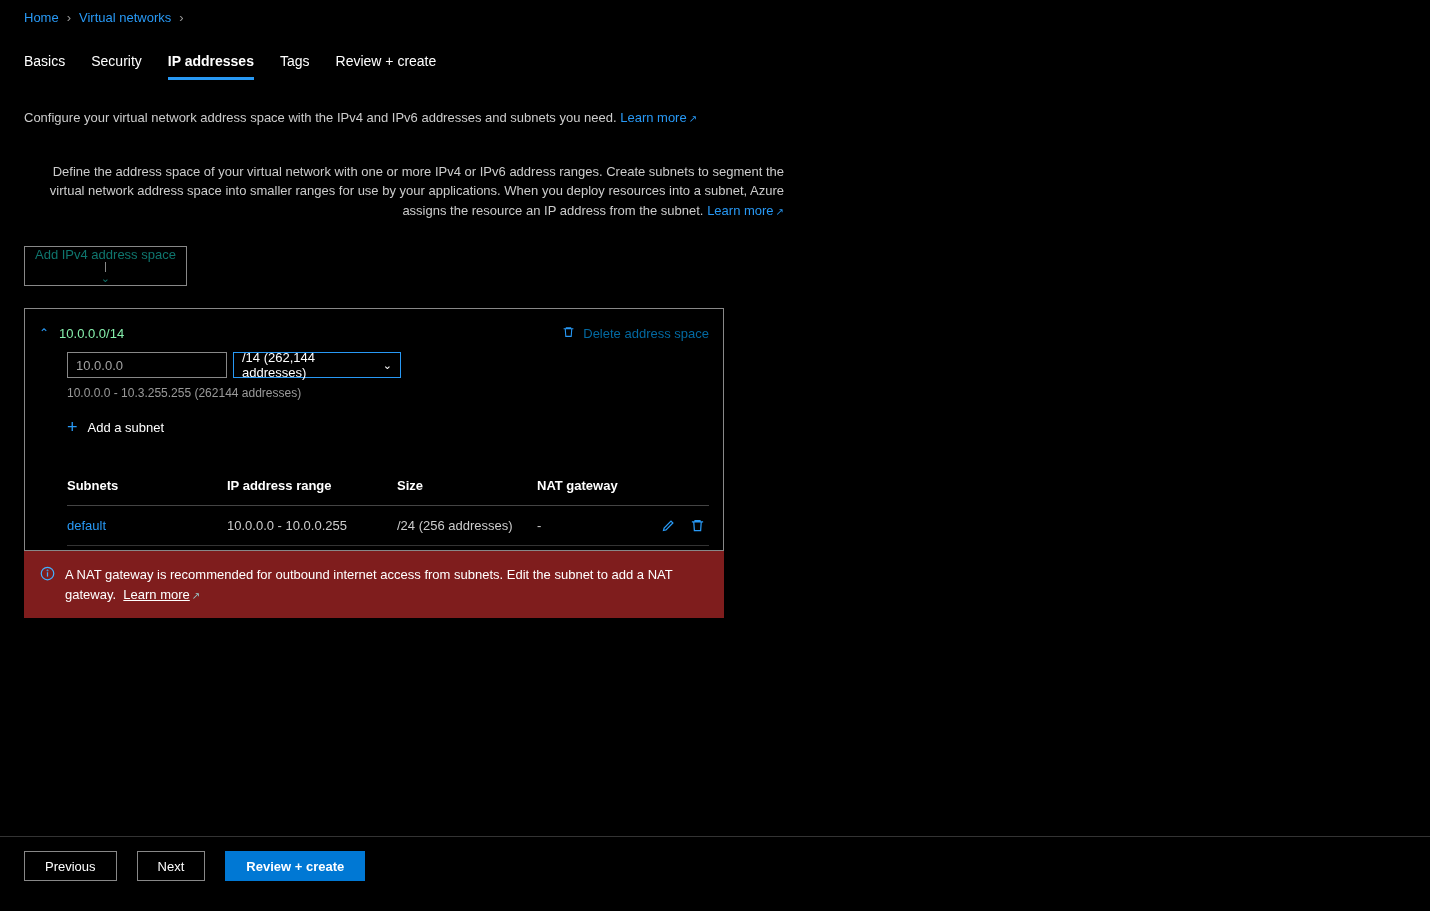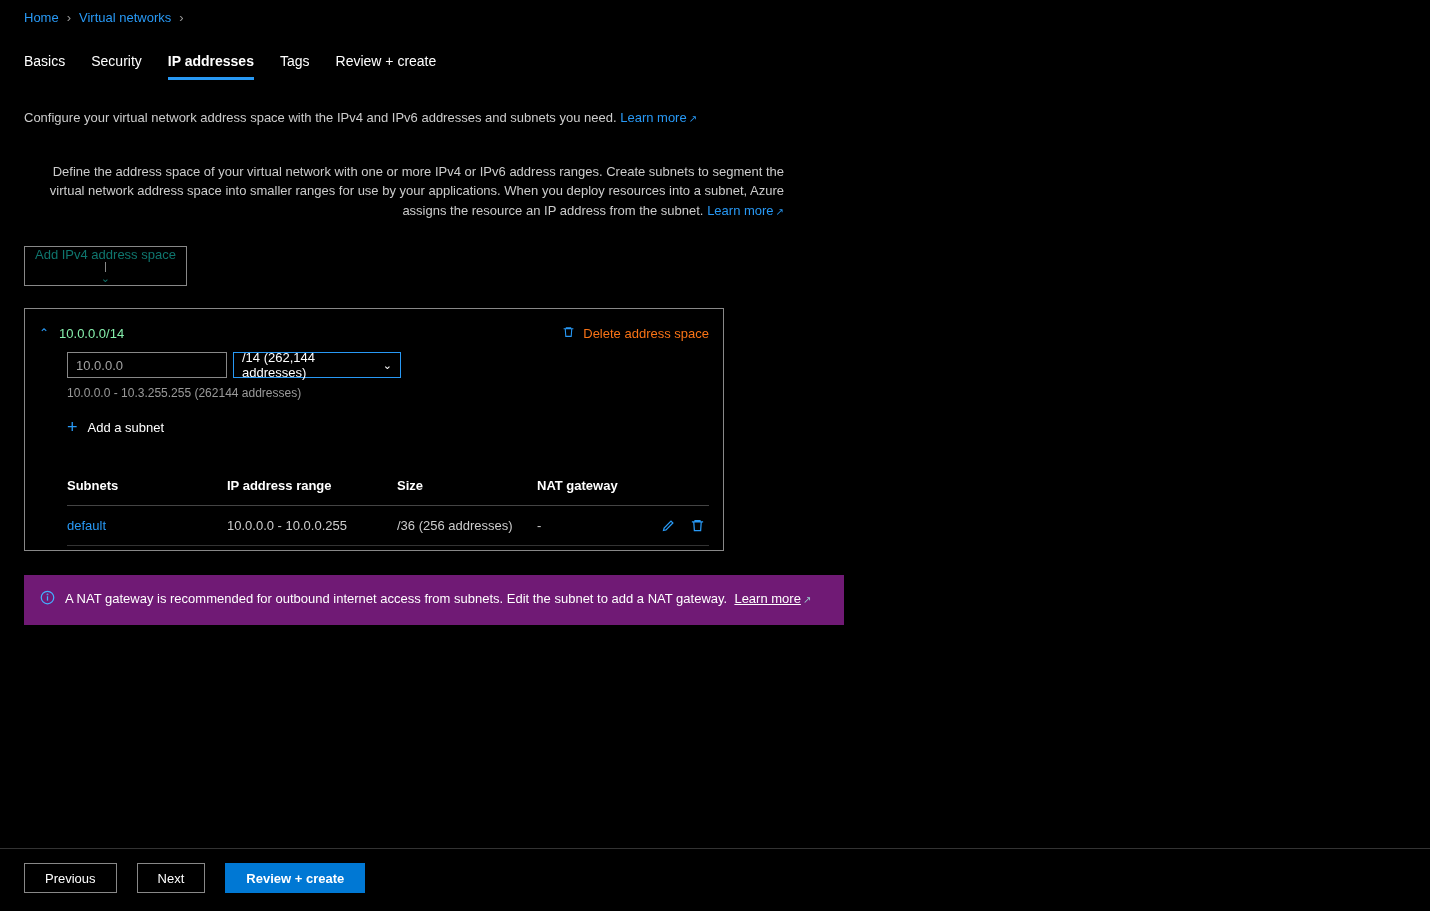--- a/index.html
+++ b/index.html
@@ -77,21 +77,21 @@
     border: 1px solid #888;
     width: 700px;
     padding: 16px 14px 4px 14px;
   }
   .space-head {
     display: flex; align-items: center; justify-content: space-between;
   }
   .space-head-left { display:flex; align-items:center; gap:10px; }
   .chev-up { color:#2899f5; font-size:12px; display:inline-block; transform: translateY(-1px); }
   .space-title { color:#86efac; font-size:13px; }
-  .delete-link { display:flex; align-items:center; gap:8px; color:#f97316; font-size:13px; cursor:pointer; }
+  .delete-link { display:flex; align-items:center; gap:8px; color:#0369a1; font-size:13px; cursor:pointer; }
   .trash-icon svg { stroke:#2899f5; }
 
   .ip-row { display:flex; gap:6px; margin-top:10px; margin-left:28px; }
   .ip-input {
     width: 160px; height: 26px;
     background:#000; color:#a3a3a3;
     border:1px solid #888;
     padding: 0 8px; font-size:13px;
   }
   .cidr-select {
@@ -120,32 +120,32 @@
     padding: 12px 0;
   }
   .subnet-table .thead { font-weight:600; color:#fff; border-bottom:1px solid #444; }
   .subnet-table .trow { border-bottom:1px solid #333; color:#ccc; }
   .subnet-table .trow .name { color:#2899f5; cursor:pointer; }
   .row-actions { display:flex; gap:14px; justify-content:flex-end; padding-right:4px; }
   .icon-btn { cursor:pointer; display:inline-flex; }
   .icon-btn svg { width:15px; height:15px; }
 
   .info-box {
-    width:820px; margin-top:24px;
-    background:#701a75;
+    width:700px; margin-top:0;
+    background:#7f1d1d;
     border-left:0;
     display:flex; gap:10px;
     padding:14px 16px;
     color:#fff; font-size:13px; line-height:1.5;
   }
   .info-icon { color:#44b0ff; flex-shrink:0; margin-top:1px; }
   .info-box .link { color:#fff; text-decoration: underline; }
 
   .footer {
-    position:absolute; left:0; right:0; bottom:4px;
+    position:absolute; left:0; right:0; bottom:16px;
     border-top:1px solid #333;
     padding:14px 24px;
     display:flex; gap:20px;
     background:#000;
   }
   .btn {
     height:30px; padding:0 20px;
     background:#000; color:#fff;
     border:1px solid #888;
     font-size:13px; cursor:pointer;
@@ -223,21 +223,21 @@
         <div class="thead">
           <div>Subnets</div>
           <div>IP address range</div>
           <div>Size</div>
           <div>NAT gateway</div>
           <div></div>
         </div>
         <div class="trow">
           <div class="name">default</div>
           <div>10.0.0.0 - 10.0.0.255</div>
-          <div>/36 (256 addresses)</div>
+          <div>/24 (256 addresses)</div>
           <div>-</div>
           <div class="row-actions">
             <span class="icon-btn">
               <svg viewBox="0 0 24 24" fill="none" stroke="#2899f5" stroke-width="2">
                   <path d="M4 20l4-1 11-11-3-3L5 16l-1 4z"></path>
                 </svg>
             </span>
             <span class="icon-btn">
               <svg viewBox="0 0 24 24" fill="none" stroke="#2899f5" stroke-width="2">
                   <path d="M3 6h18M8 6V4h8v2M6 6l1 14h10l1-14"></path>

